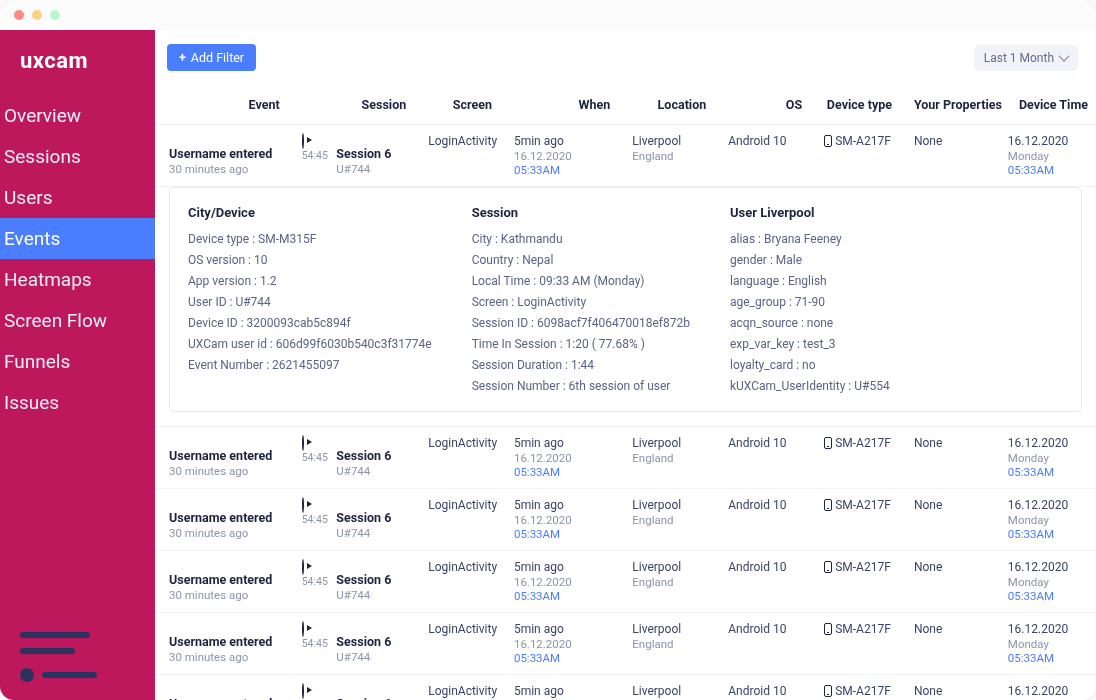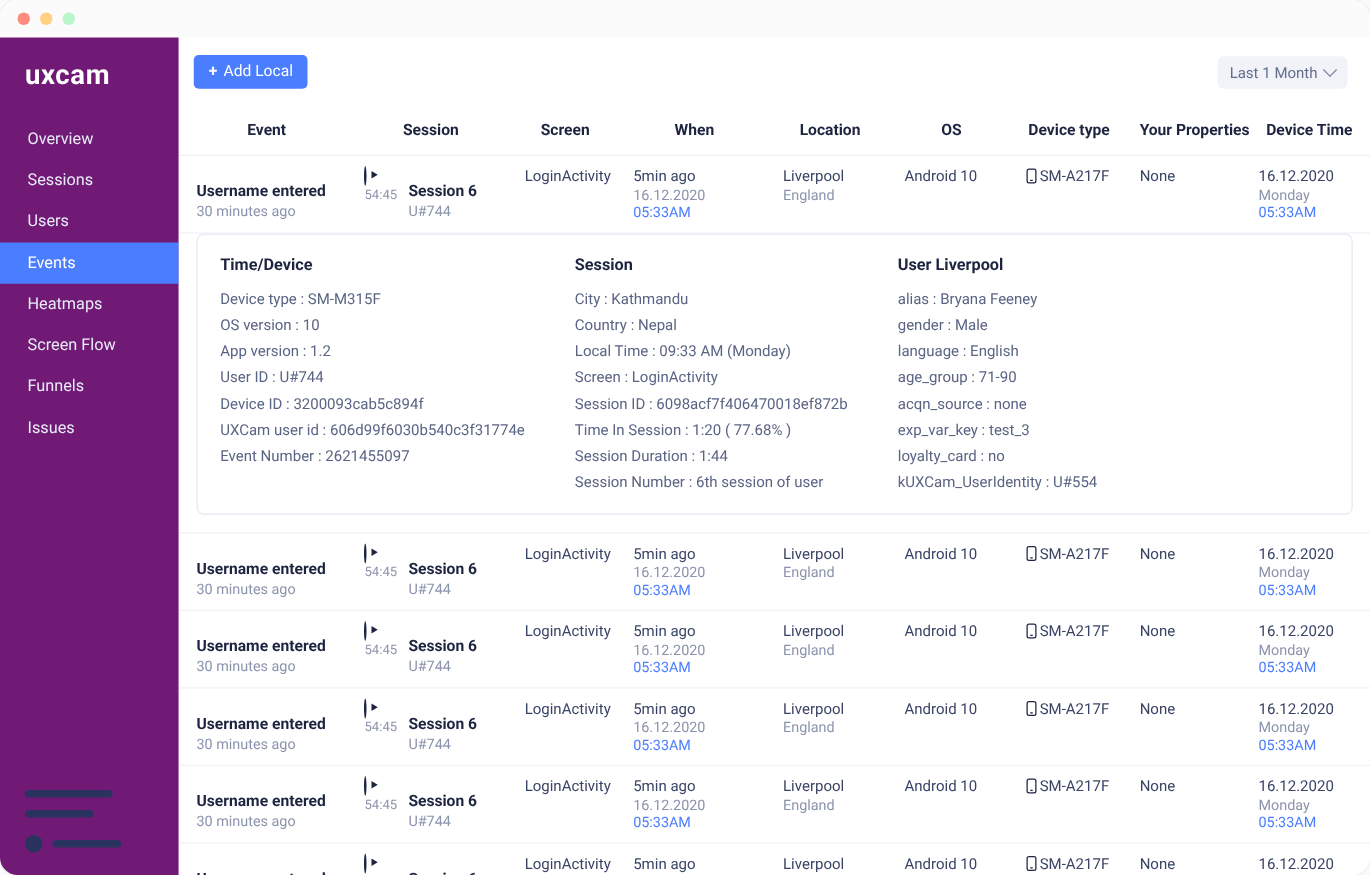--- a/index.html
+++ b/index.html
@@ -2,42 +2,42 @@
 <html><head>
 <meta charset="utf-8">
 <style>
 * { margin:0; padding:0; box-sizing:border-box; font-family: -apple-system, BlinkMacSystemFont, "Segoe UI", Roboto, Helvetica, Arial, sans-serif; }
 body { background:#fafafa; padding:0; }
 .window { width:1096px; height:700px; background:#fff; border-radius:14px; overflow:hidden; position:relative; box-shadow:0 0 0 1px #eee; }
 .titlebar { height:30px; display:flex; align-items:center; padding:0 14px; gap:8px; background:#fbfbfb; }
 .dot { width:10px; height:10px; border-radius:50%; }
 .dot.red{background:#ff8a80;} .dot.yel{background:#ffd180;} .dot.grn{background:#b9f6ca;}
 .app { display:flex; height:calc(700px - 30px); }
-.sidebar { width:143px; background:#701a75; color:#dbe0f5; display:flex; flex-direction:column; }
+.sidebar { width:155px; background:#be185d; color:#dbe0f5; display:flex; flex-direction:column; }
 .logo { padding:18px 20px 22px 20px; font-weight:700; font-size:22px; color:#fff; letter-spacing:0.5px;}
 .nav { display:flex; flex-direction:column; }
-.nav-item { padding:9px 22px; font-size:13px; cursor:pointer; color:#e9ecf8; }
+.nav-item { padding:9px 4px; font-size:19px; cursor:pointer; color:#e9ecf8; }
 .nav-item.active { background:#4b7dff; color:#fff; border-radius:0; }
 .sidebar-foot { margin-top:auto; padding:18px 20px; }
 .skel { background:#2a3260; border-radius:3px; }
 .skel.a{width:70px;height:6px;margin-bottom:10px;}
 .skel.b{width:55px;height:6px;margin-bottom:14px;}
 .skel-row{display:flex;align-items:center;gap:8px;}
 .skel.circ{width:14px;height:14px;border-radius:50%;}
 .skel.c{width:55px;height:6px;}
 .main { flex:1; display:flex; flex-direction:column; background:#fff; overflow:hidden;}
 .toolbar { display:flex; align-items:center; padding:14px 18px 14px 12px; gap:10px; }
 .btn-add { background:#4b7dff; color:#fff; border:none; border-radius:4px; padding:6px 12px; font-size:12.5px; display:flex; align-items:center; gap:5px; cursor:pointer;}
 .btn-add .plus{font-weight:700;}
 .spacer{flex:1;}
 .range-pill { background:#f1f3f9; color:#636e8d; border-radius:5px; padding:6px 10px; font-size:12px; display:flex; align-items:center; gap:6px; cursor:pointer;}
 .chev{ width:8px;height:8px;border-right:1.5px solid #7a86a8;border-bottom:1.5px solid #7a86a8;transform:rotate(45deg);margin-top:-3px;}
 .content { flex:1; overflow:auto; padding:0 0 10px 0; }
 table { width:100%; border-collapse:collapse; table-layout:fixed; }
-th { text-align:center; font-size:12.5px; font-weight:700; color:#1d2440; padding:12px 8px 12px 14px; border-bottom:1px solid #edf0f6; white-space:nowrap;}
+th { text-align:right; font-size:12.5px; font-weight:700; color:#1d2440; padding:12px 8px 12px 14px; border-bottom:1px solid #edf0f6; white-space:nowrap;}
 td { padding:9px 8px 9px 14px; font-size:12px; color:#3a4466; border-bottom:1px solid #f0f2f7; vertical-align:top;}
 .cell-main { font-weight:700; color:#1d2440; font-size:12.5px;margin-top:12px;}
 .cell-sub { color:#8b94ad; font-size:11.5px; margin-top:1px;}
 .cell-sub .accent { color:#4b7dff; }
 .play-cell { display:flex; align-items:flex-start; gap:6px; }
 .play-ico { width:16px; height:16px; border:1.6px solid #1d2440; border-radius:50%; position:relative; flex-shrink:0; margin-top:1px;}
 .play-ico::after{content:"";position:absolute;left:4.5px;top:3px;border-left:5px solid #1d2440;border-top:3.5px solid transparent;border-bottom:3.5px solid transparent;}
 .dur { font-size:10.5px; color:#8b94ad; margin-top:1px;}
 .phone-ico { display:inline-block; width:8px; height:12px; border:1.3px solid #1d2440; border-radius:2px; margin-right:3px; position:relative; vertical-align:-2px;}
 .phone-ico::after{content:"";position:absolute;bottom:1px;left:2.3px;width:2px;height:1px;background:#1d2440;}
@@ -77,21 +77,21 @@
         <div class="skel-row">
             <div class="skel circ"></div>
             <div class="skel c"></div>
           </div>
       </div>
     </aside>
     <section class="main">
       <div class="toolbar">
         <button class="btn-add">
           <span class="plus">+</span>
-          <span>Add Local</span>
+          <span>Add Filter</span>
         </button>
         <div class="spacer"></div>
         <div class="range-pill">
           <span>Last 1 Month</span>
           <span class="chev"></span>
         </div>
       </div>
       <div class="content">
         <table>
           <colgroup>
@@ -148,21 +148,21 @@
                 <td>None</td>
                 <td>
                   <div>16.12.2020</div>
                   <div class="cell-sub">Monday <span class="accent">05:33AM</span></div>
                 </td>
               </tr>
               <tr class="detail-row">
                 <td colspan="10">
                   <div class="detail-box">
                     <div class="detail-col">
-                      <h4>Time/Device</h4>
+                      <h4>City/Device</h4>
                       <div>Device type : SM-M315F</div>
                       <div>OS version : 10</div>
                       <div>App version : 1.2</div>
                       <div>User ID : U#744</div>
                       <div>Device ID : 3200093cab5c894f</div>
                       <div>UXCam user id : 606d99f6030b540c3f31774e</div>
                       <div>Event Number : 2621455097</div>
                     </div>
                     <div class="detail-col">
                       <h4>Session</h4>

